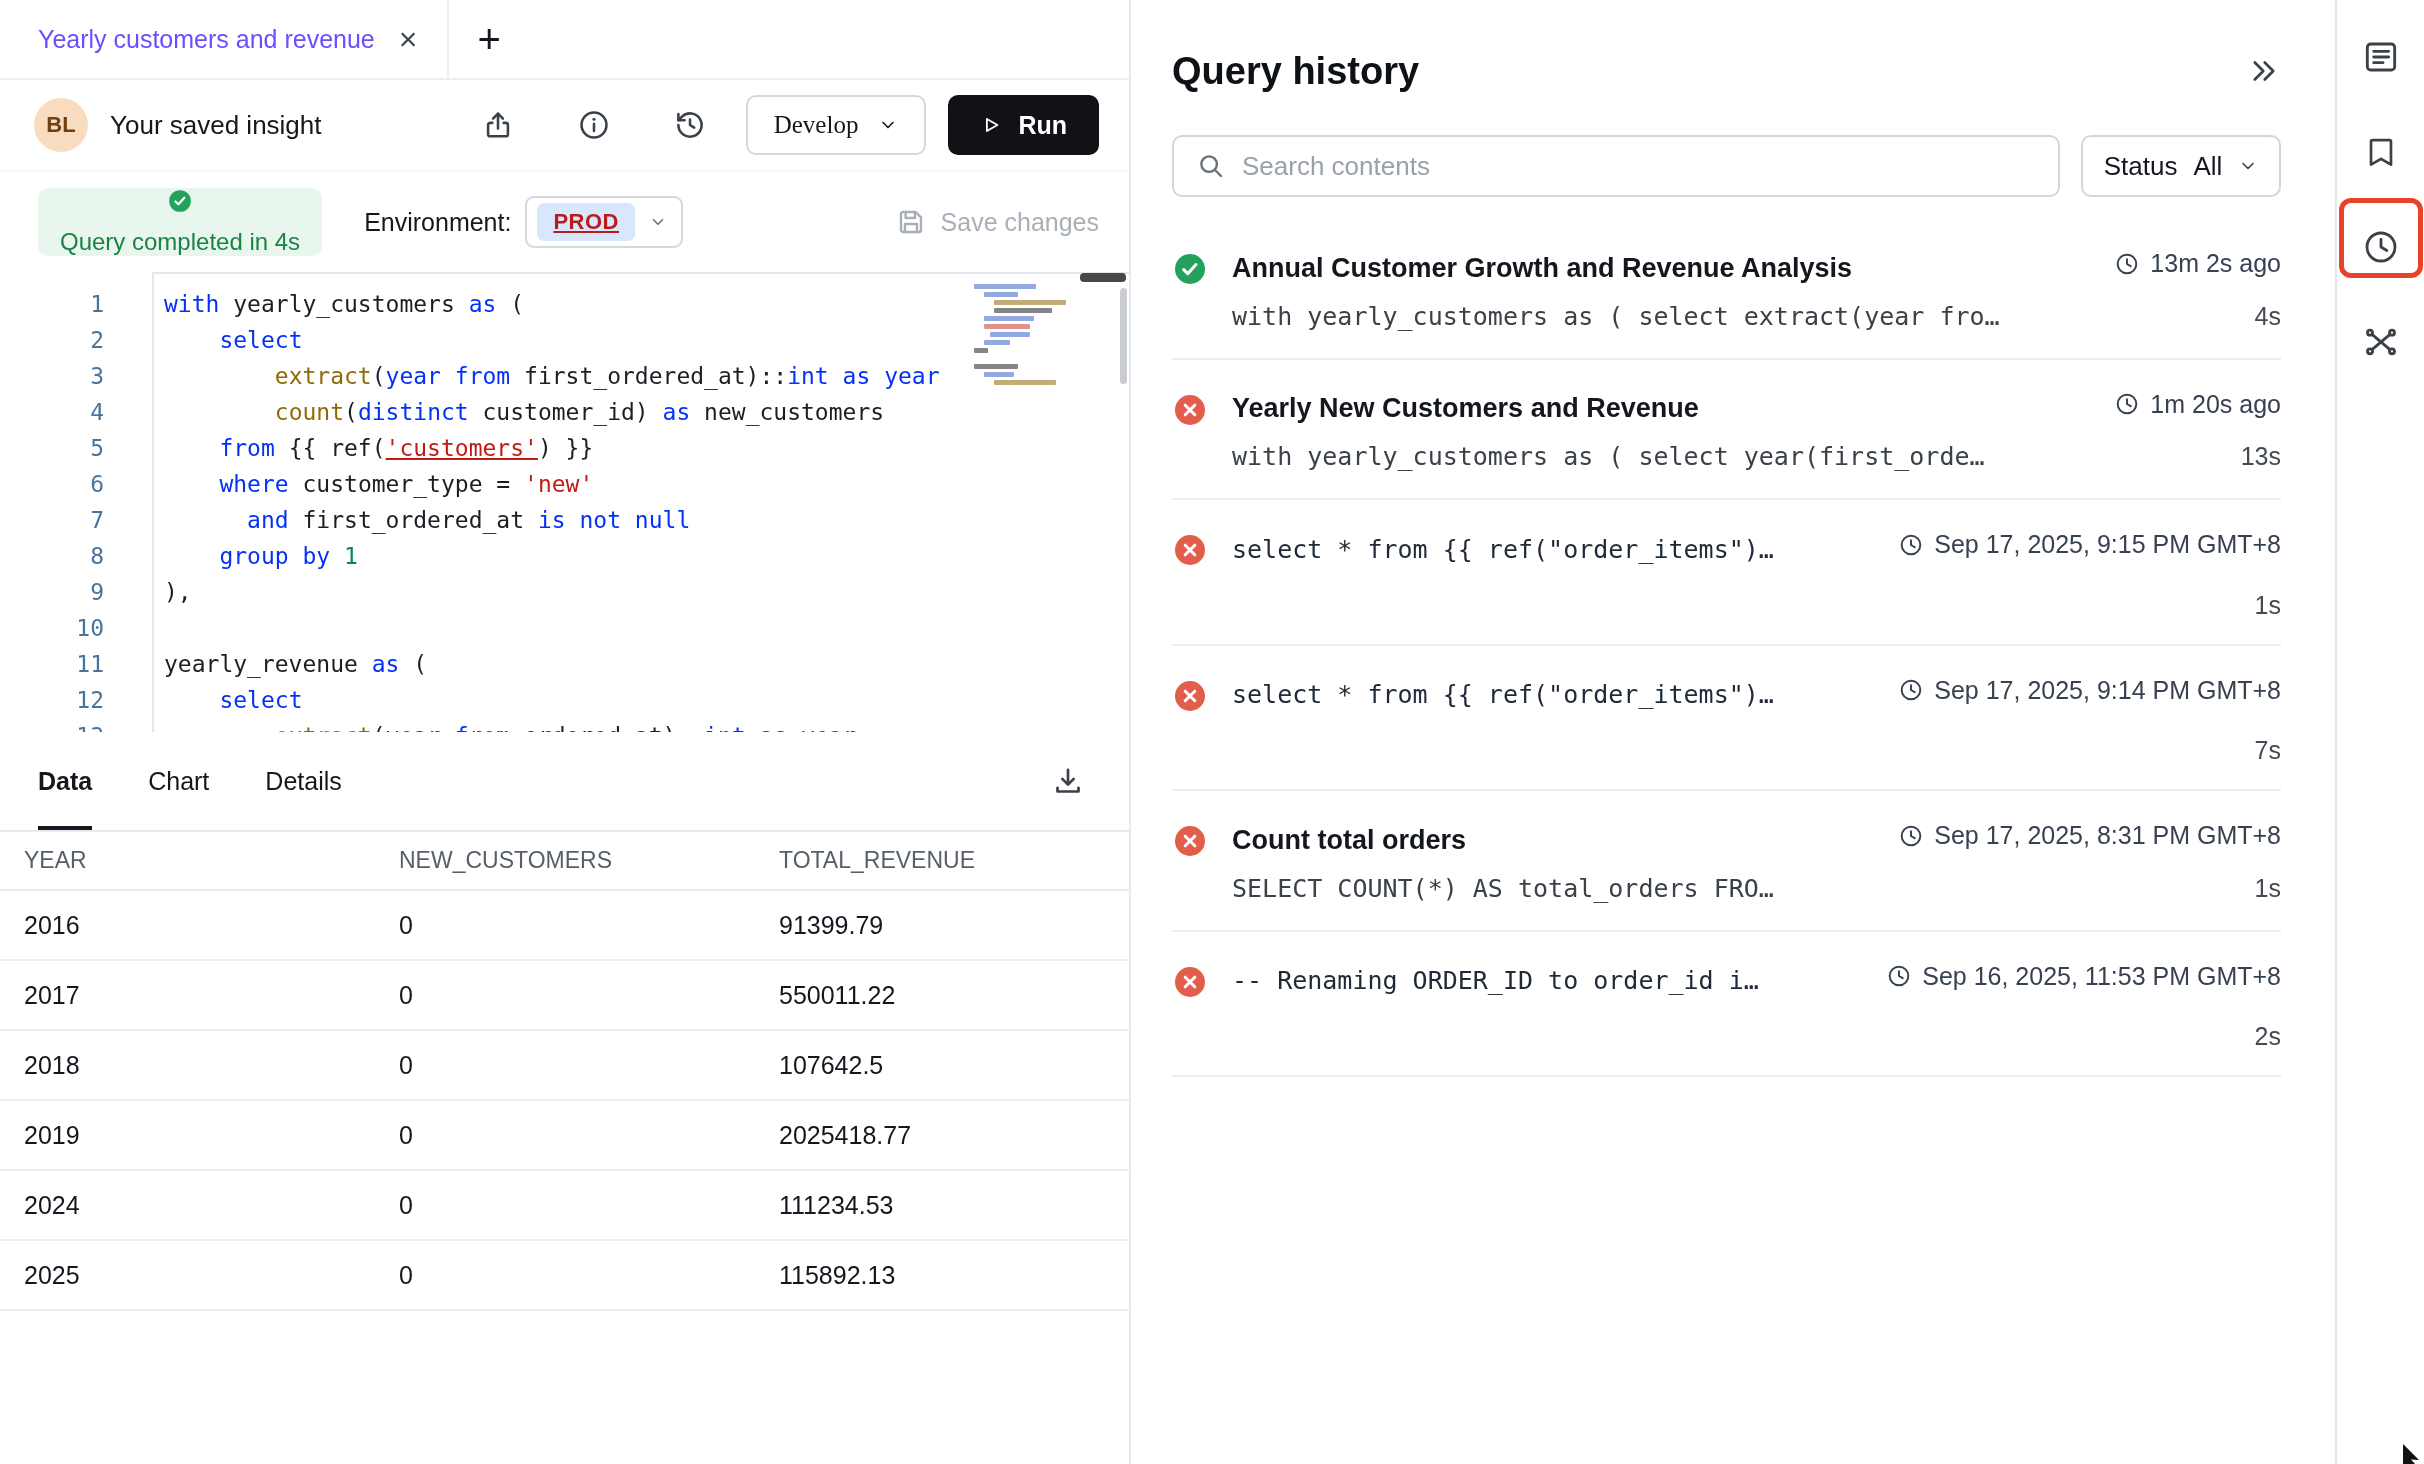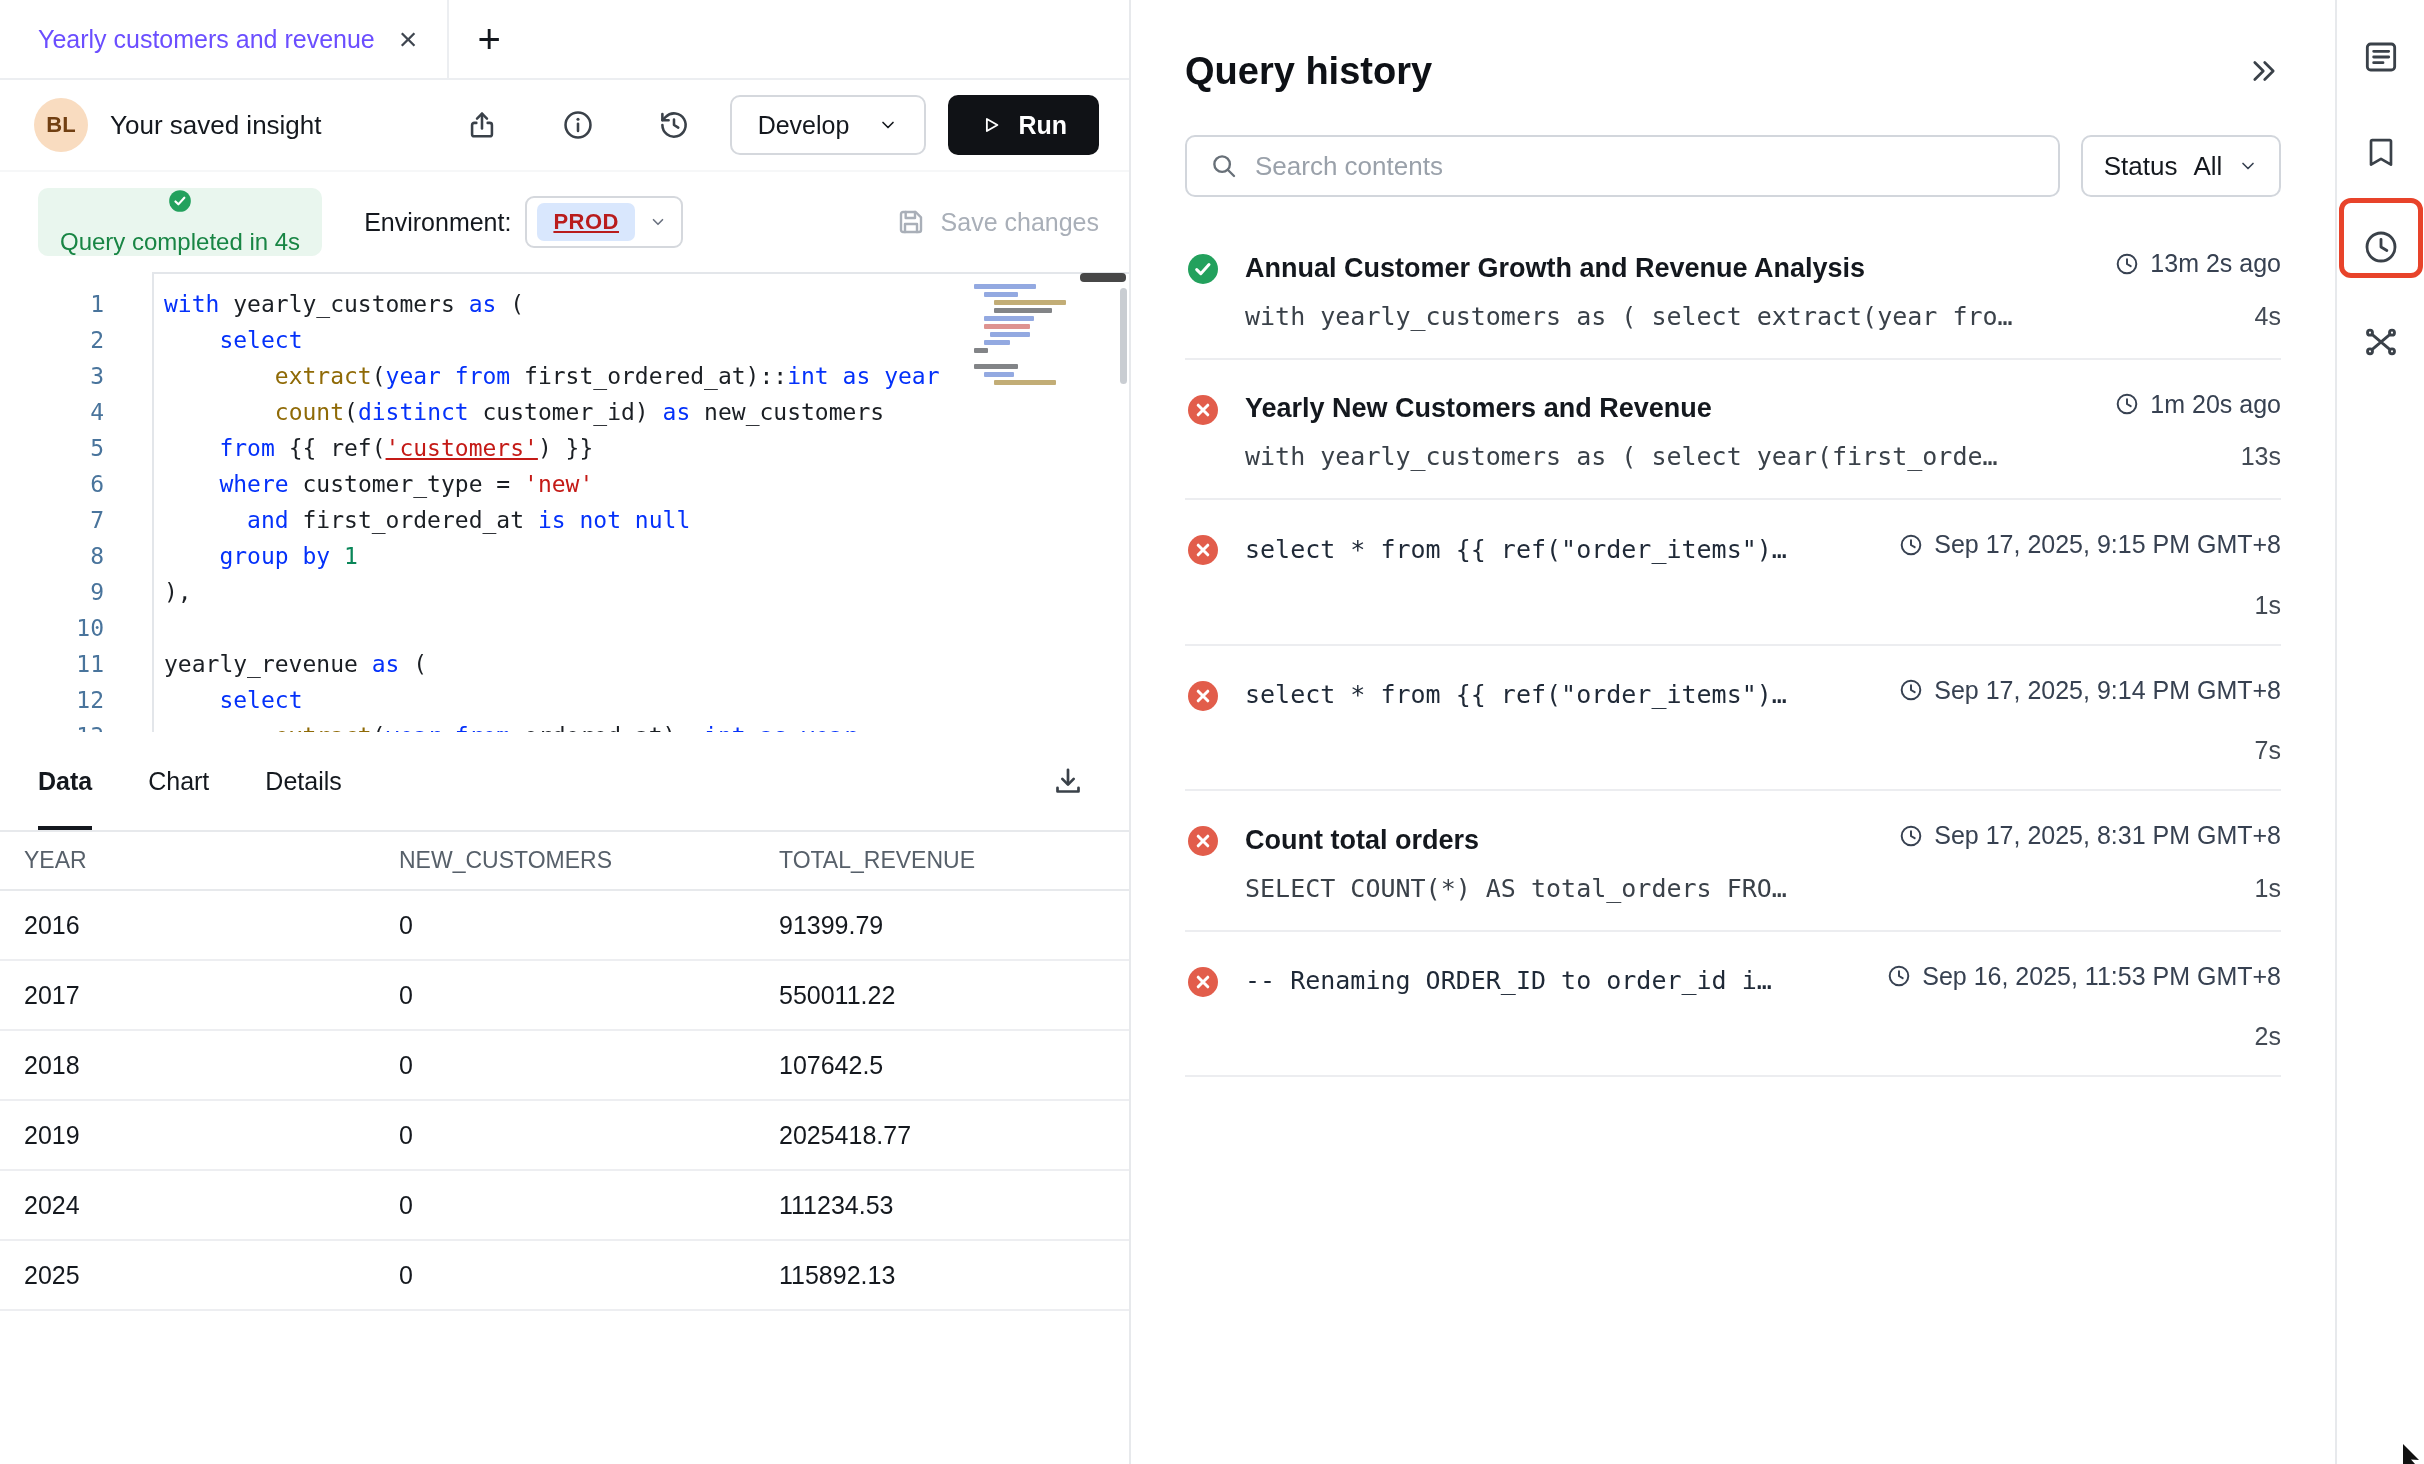--- a/index.html
+++ b/index.html
@@ -14,21 +14,21 @@
   .tab-title{color:#6B4EFF;font-size:25px;font-weight:500;white-space:nowrap;}
   .tab-close{font-size:32px;color:#3F4650;line-height:1;background:none;border:none;cursor:default;}
   .tab-divider{width:2px;height:78px;background:#ECEEF1;}
   .new-tab{margin-left:28px;font-size:40px;font-weight:300;color:#14181E;background:none;border:none;line-height:1;}
 
   .doc-header{height:92px;flex:0 0 auto;display:flex;align-items:center;padding:0 30px 0 34px;border-bottom:2px solid #F6F7F8;}
   .avatar{width:54px;height:54px;border-radius:50%;background:#F9DCC0;color:#713F12;font-size:22px;font-weight:700;display:flex;align-items:center;justify-content:center;flex:0 0 auto;}
   .doc-title{margin-left:22px;font-size:26px;color:#14181E;}
   .hdr-icons{margin-left:auto;display:flex;align-items:center;gap:52px;margin-right:34px;}
   .icon-btn{width:44px;height:44px;display:flex;align-items:center;justify-content:center;background:none;border:none;}
-  .btn-develop{height:60px;border:2px solid #D5D8DD;border-radius:10px;background:#fff;display:flex;align-items:center;gap:29px;padding:0 26px;font-size:25px;font-weight:500;color:#14181E;font-family:Liberation Sans, sans-serif;}
+  .btn-develop{height:60px;border:2px solid #D5D8DD;border-radius:10px;background:#fff;display:flex;align-items:center;gap:20px;padding:0 26px;font-size:25px;font-weight:500;color:#14181E;font-family:Liberation Serif, serif;}
   .btn-run{height:60px;margin-left:22px;border:none;border-radius:10px;background:#101216;color:#fff;display:flex;align-items:center;gap:16px;padding:0 32px;font-size:25px;font-weight:600;font-family:inherit;}
 
   .status-bar{height:100px;flex:0 0 auto;display:flex;align-items:center;padding:0 30px 0 38px;}
   .pill-success{display:flex;align-items:center;gap:14px;background:#E9F6EE;border-radius:10px;height:68px;padding:0 22px;color:#188544;font-size:24px;font-weight:500;white-space:nowrap;flex-direction:column;}
   .env-label{margin-left:42px;font-size:25px;color:#14181E;}
   .env-btn{margin-left:14px;height:52px;border:2px solid #D5D8DD;border-radius:9px;background:#fff;display:flex;align-items:center;gap:14px;padding:0 14px 0 10px;font-family:inherit;}
   .pill-prod{background:#D9E7FD;color:#b91c1c;font-size:22px;font-weight:700;letter-spacing:.5px;border-radius:7px;padding:6px 16px;text-decoration:underline;}
   .save-btn{margin-left:auto;display:flex;align-items:center;gap:14px;background:none;border:none;color:#A9AFB8;font-size:25px;font-weight:500;font-family:inherit;}
 
   
@@ -50,21 +50,21 @@
   .rtab{height:100%;display:flex;align-items:center;font-size:25px;color:#14181E;position:relative;background:none;border:none;font-family:inherit;}
   .rtab.active{font-weight:700;}
   .rtab.active::after{content:"";position:absolute;left:0;bottom:0;width:100%;height:4px;background:#14181E;}
   .dl-btn{margin-left:auto;width:46px;height:46px;display:flex;align-items:center;justify-content:center;background:none;border:none;}
   table{width:100%;border-collapse:collapse;table-layout:fixed;}
   th{font-size:23px;font-weight:500;color:#57606A;text-align:left;height:58px;border-bottom:2px solid #E7E9EC;}
   td{font-size:25px;color:#14181E;text-align:left;height:70px;border-bottom:2px solid #EDEEF1;}
   .c1{padding-left:24px;}
 
   
-  .history-panel{flex:1;min-width:0;display:flex;flex-direction:column;padding:0 54px 0 54px;background:#fff;}
+  .history-panel{flex:1;min-width:0;display:flex;flex-direction:column;padding:0 54px 0 41px;background:#fff;}
   .qh-header{margin-top:50px;display:flex;justify-content:space-between;align-items:flex-start;}
   .qh-title{font-size:38px;font-weight:600;color:#0E1116;}
   .collapse-btn{background:none;border:none;margin-top:4px;}
   .search-row{margin-top:42px;display:flex;gap:21px;flex:0 0 auto;}
   .search-box{flex:1;height:62px;border:2px solid #D2D6DC;border-radius:10px;display:flex;align-items:center;gap:16px;padding:0 22px;background:#fff;}
   .search-input{flex:1;border:none;outline:none;font-size:26px;color:#14181E;background:transparent;font-family:inherit;}
   .search-input::placeholder{color:#9AA1AA;}
   .status-btn{flex:0 0 200px;height:62px;border:2px solid #D2D6DC;border-radius:10px;background:#fff;display:flex;align-items:center;justify-content:center;gap:16px;font-size:26px;color:#14181E;font-family:inherit;}
   .history-list{margin-top:22px;overflow:hidden;}
   .h-item{display:flex;gap:24px;padding:30px 0 24px 0;}

